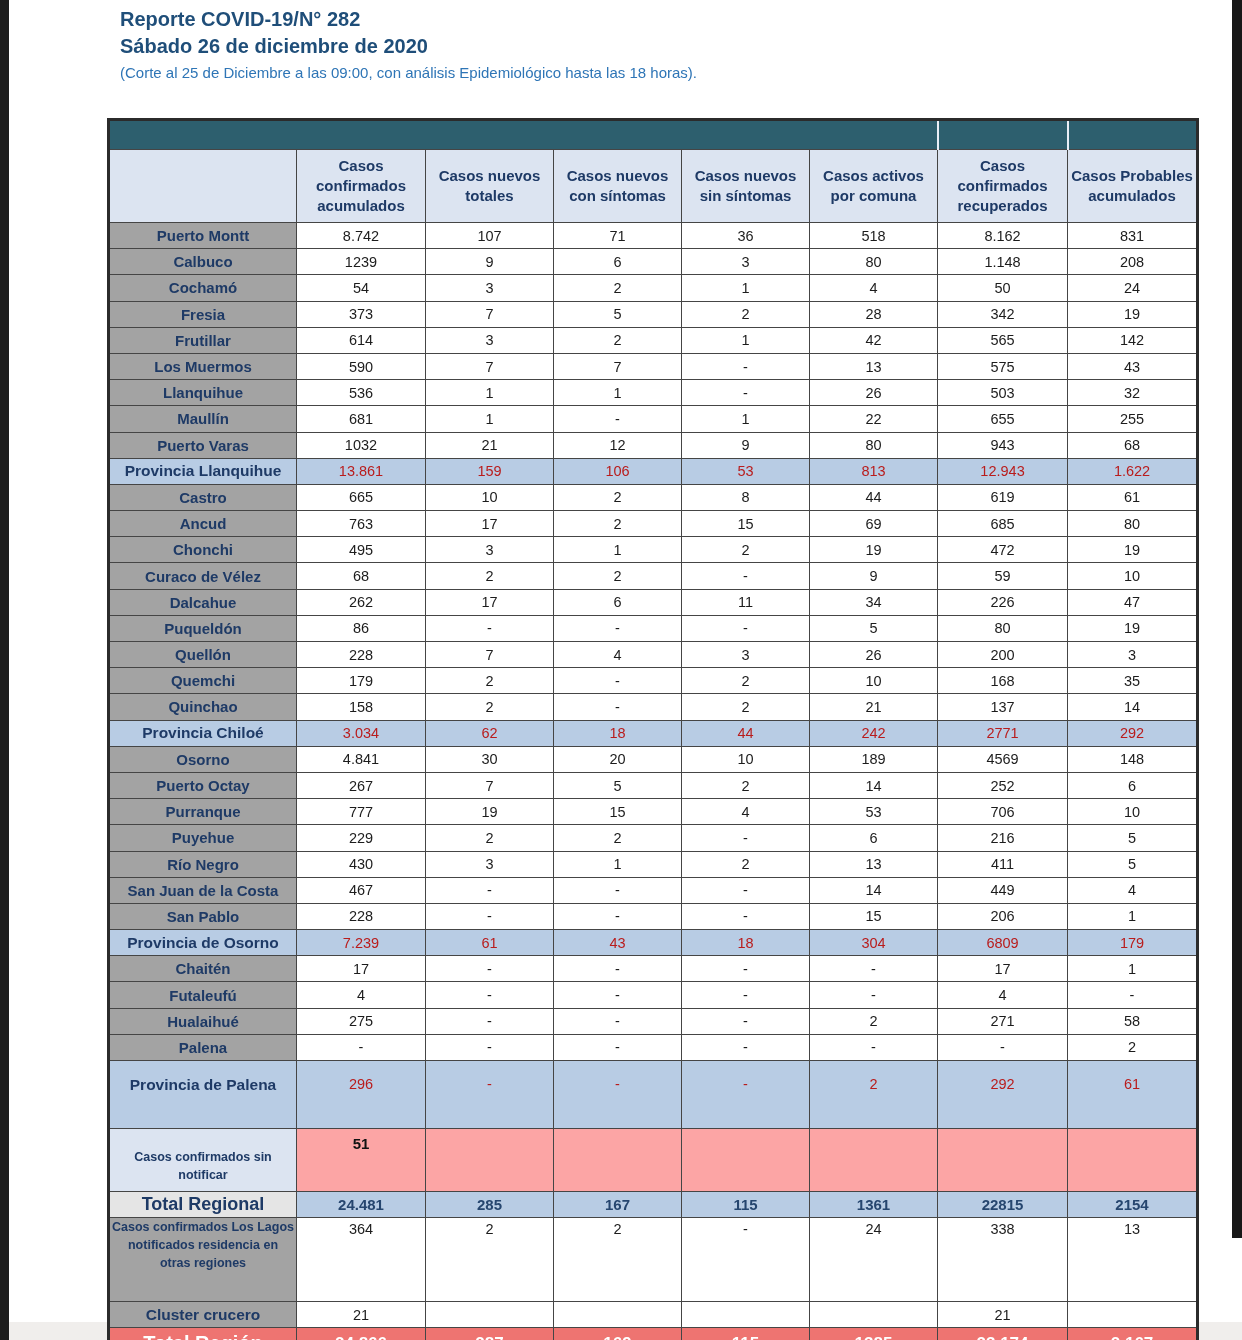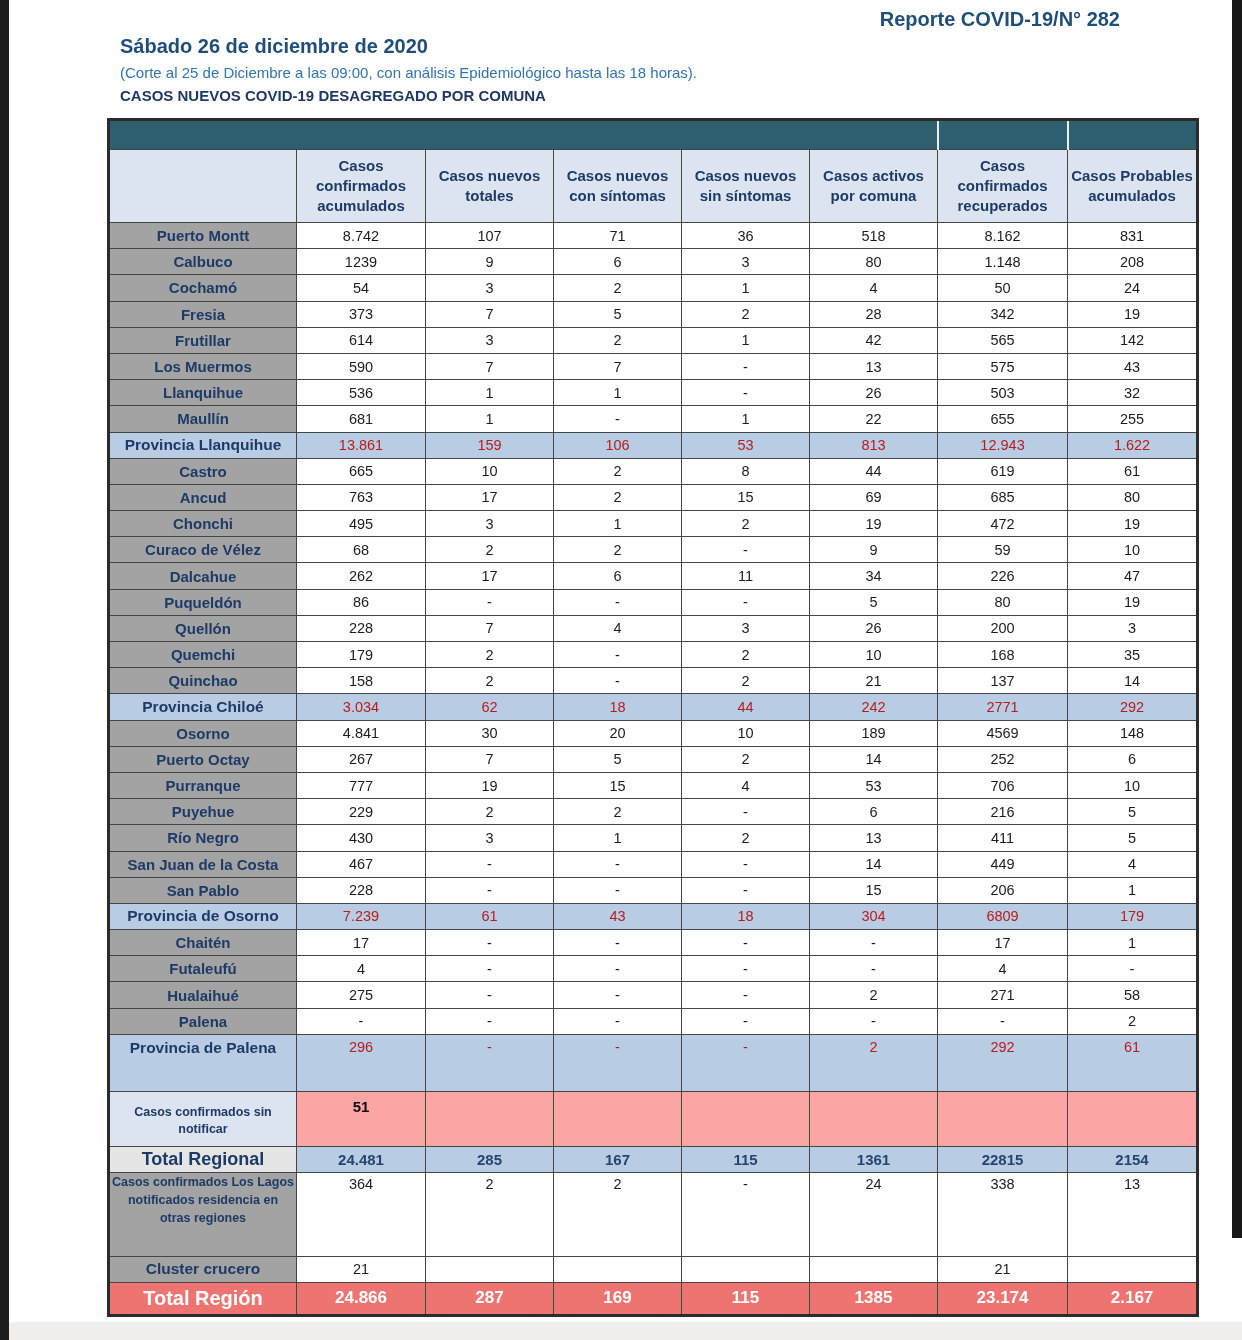--- a/index.html
+++ b/index.html
@@ -5,21 +5,21 @@
   html,body{margin:0;padding:0;}
   body{
     width:1242px;height:1340px;position:relative;background:#ffffff;
     font-family:"Liberation Sans", sans-serif;overflow:hidden;
   }
   .page-edge-left{position:absolute;left:0;top:0;width:9px;height:1340px;background:#1d1d1d;}
   .page-edge-right{position:absolute;left:1232px;top:0;width:10px;height:1238px;background:#181818;}
   .page-bottom-strip{position:absolute;left:9px;top:1322px;width:1233px;height:18px;background:#f0eeec;}
 
   .doc-header{position:absolute;left:120px;top:6px;width:1000px;}
-  .doc-title{font-size:20px;font-weight:bold;color:#1f4e79;line-height:1.35;text-align:right;}
+  .doc-title{font-size:20px;font-weight:bold;color:#1f4e79;line-height:1.35;}
   .doc-date{font-size:20px;font-weight:bold;color:#1f4e79;line-height:1.35;}
   .doc-note{font-size:15px;color:#2e75b6;line-height:1.5;margin-top:2px;}
   .doc-subtitle{font-size:15px;font-weight:bold;color:#1f3864;line-height:1.5;}
 
   table.covid{
     position:absolute;left:107px;top:118px;width:1089px;
     border-collapse:collapse;table-layout:fixed;
     border:3px solid #2b2b2b;
   }
   table.covid td,table.covid th{
@@ -32,23 +32,23 @@
   tr.hdr th{
     background:#dce4f1;color:#1e3a66;font-weight:bold;font-size:15px;
     height:72px;line-height:1.35;
   }
   td.lbl{background:#a3a3a3;color:#1e3a66;font-weight:bold;font-size:15px;}
   td.val{background:#ffffff;color:#1c1c1c;font-size:14.5px;}
   tr.r-comuna td{height:25.2px;}
   tr.r-prov td{height:25.2px;background:#b8cce4;}
   tr.r-prov td.lbl{font-size:15.5px;}
   tr.r-prov td.val{color:#b91c1c;text-align:center;}
-  tr.r-tall td{height:52px;vertical-align:top;padding-top:4px;}
+  tr.r-tall td{height:52px;vertical-align:top;padding-top:15px;}
   tr.r-note td{background:#dce4f1;height:42px;vertical-align:top;}
-  tr.r-note td.lbl{font-size:12.5px;line-height:1.4;padding-top:12px;margin-top:24px;}
+  tr.r-note td.lbl{font-size:12.5px;line-height:1.4;padding-top:20px;margin-top:24px;}
   tr.r-note td.val{background:#fca5a5;font-weight:bold;color:#111;padding-top:6px;font-size:15px;}
   tr.r-totreg td{background:#e5e5e5;height:25px;color:#1e3a66;font-weight:bold;}
   tr.r-totreg td.lbl{font-size:18px;}
   tr.r-totreg td.val{background:#b8cce4;font-size:15px;color:#26466f;}
   tr.r-other td{height:80px;vertical-align:top;}
   tr.r-other td.lbl{font-size:12.5px;line-height:1.45;}
   tr.r-other td.val{padding-top:3px;}
   tr.r-cluster td{height:25px;}
   tr.r-cluster td.lbl{font-size:15.5px;margin-top:16px;}
   tr.r-grand td{background:#ee7471;height:31px;color:#ffffff;font-weight:bold;}
@@ -59,21 +59,20 @@
 <body>
 
 <div class="page-bottom-strip"></div>
 <div class="page-edge-left"></div>
 <div class="page-edge-right"></div>
 
 <div class="doc-header">
   <div class="doc-title">Reporte COVID-19/N° 282</div>
   <div class="doc-date">Sábado 26 de diciembre de 2020</div>
   <div class="doc-note">(Corte al 25 de Diciembre a las 09:00, con análisis Epidemiológico hasta las 18 horas).</div>
-  <div class="doc-subtitle">CASOS NUEVOS COVID-19 DESAGREGADO POR COMUNA</div>
 </div>
 
 <table class="covid">
   <colgroup>
     <col style="width:188px">
     <col style="width:129px">
     <col style="width:128px">
     <col style="width:128px">
     <col style="width:128px">
     <col style="width:128px">
@@ -169,20 +168,30 @@
       <tr class="r-comuna">
         <td class="lbl">Maullín</td>
         <td class="val">681</td>
         <td class="val">1</td>
         <td class="val">-</td>
         <td class="val">1</td>
         <td class="val">22</td>
         <td class="val">655</td>
         <td class="val">255</td>
       </tr>
+      <tr class="r-comuna">
+        <td class="lbl">Puerto Varas</td>
+        <td class="val">1032</td>
+        <td class="val">21</td>
+        <td class="val">12</td>
+        <td class="val">9</td>
+        <td class="val">80</td>
+        <td class="val">943</td>
+        <td class="val">68</td>
+      </tr>
       <tr class="r-prov">
         <td class="lbl">Provincia Llanquihue</td>
         <td class="val">13.861</td>
         <td class="val">159</td>
         <td class="val">106</td>
         <td class="val">53</td>
         <td class="val">813</td>
         <td class="val">12.943</td>
         <td class="val">1.622</td>
       </tr>

